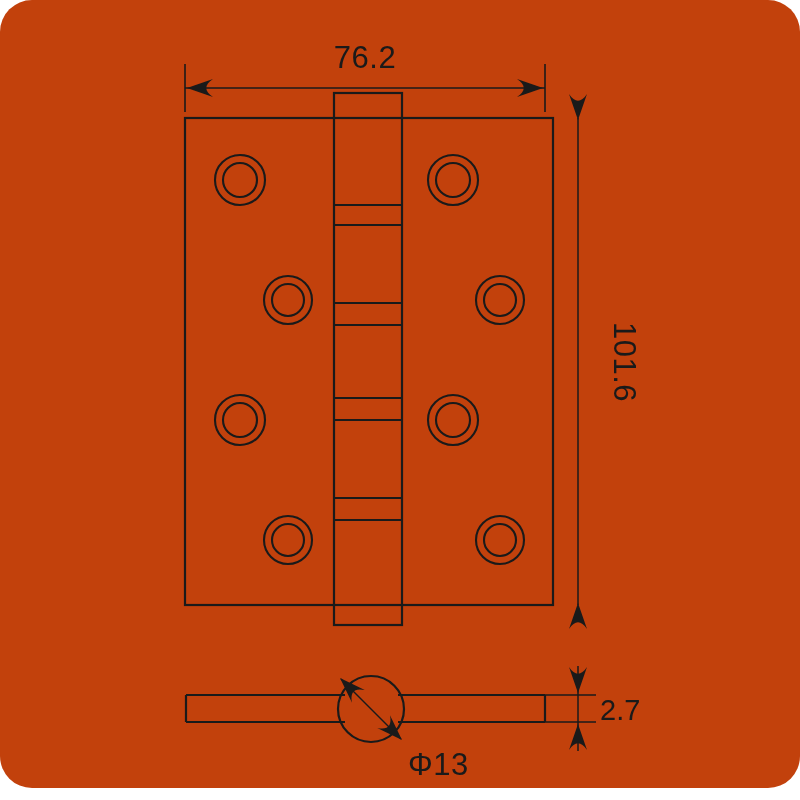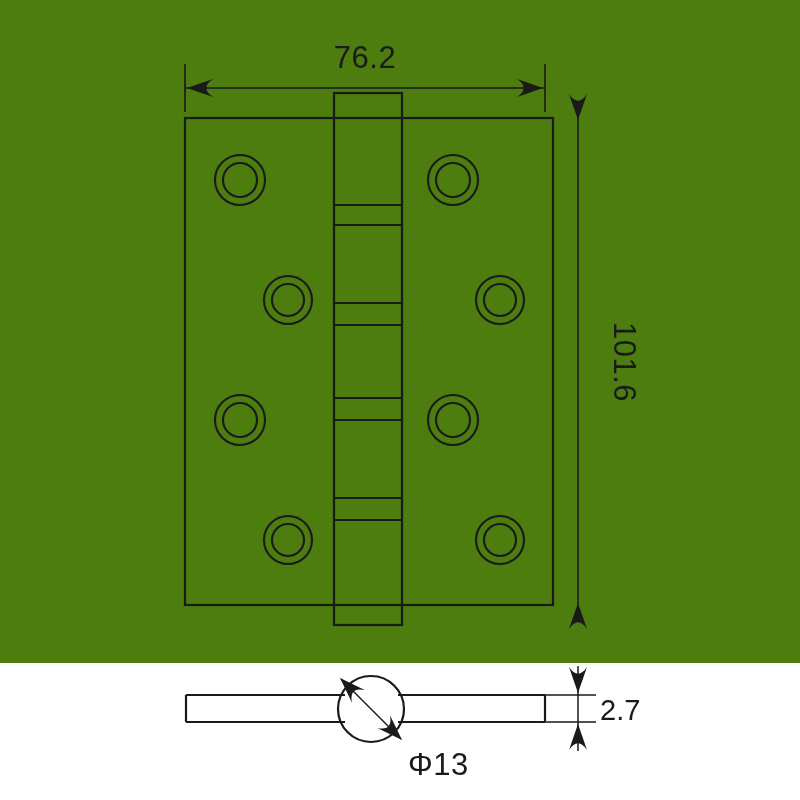--- a/index.html
+++ b/index.html
@@ -10,22 +10,23 @@
   }
   body {
     width: 800px;
     height: 800px;
     overflow: hidden;
     font-family: "Liberation Sans", sans-serif;
   }
   #drawing-root {
     position: relative;
     width: 800px;
-    height: 663px;
-    background: #4d7c0f;
+    height: 788px;
+    background: #c2410c;
+    border-radius: 32px;
   }
   svg#technical-drawing {
     display: block;
     width: 800px;
     height: 800px;
   }
   .outline {
     fill: none;
     stroke: #1a1a1a;
     stroke-width: 2.2;

